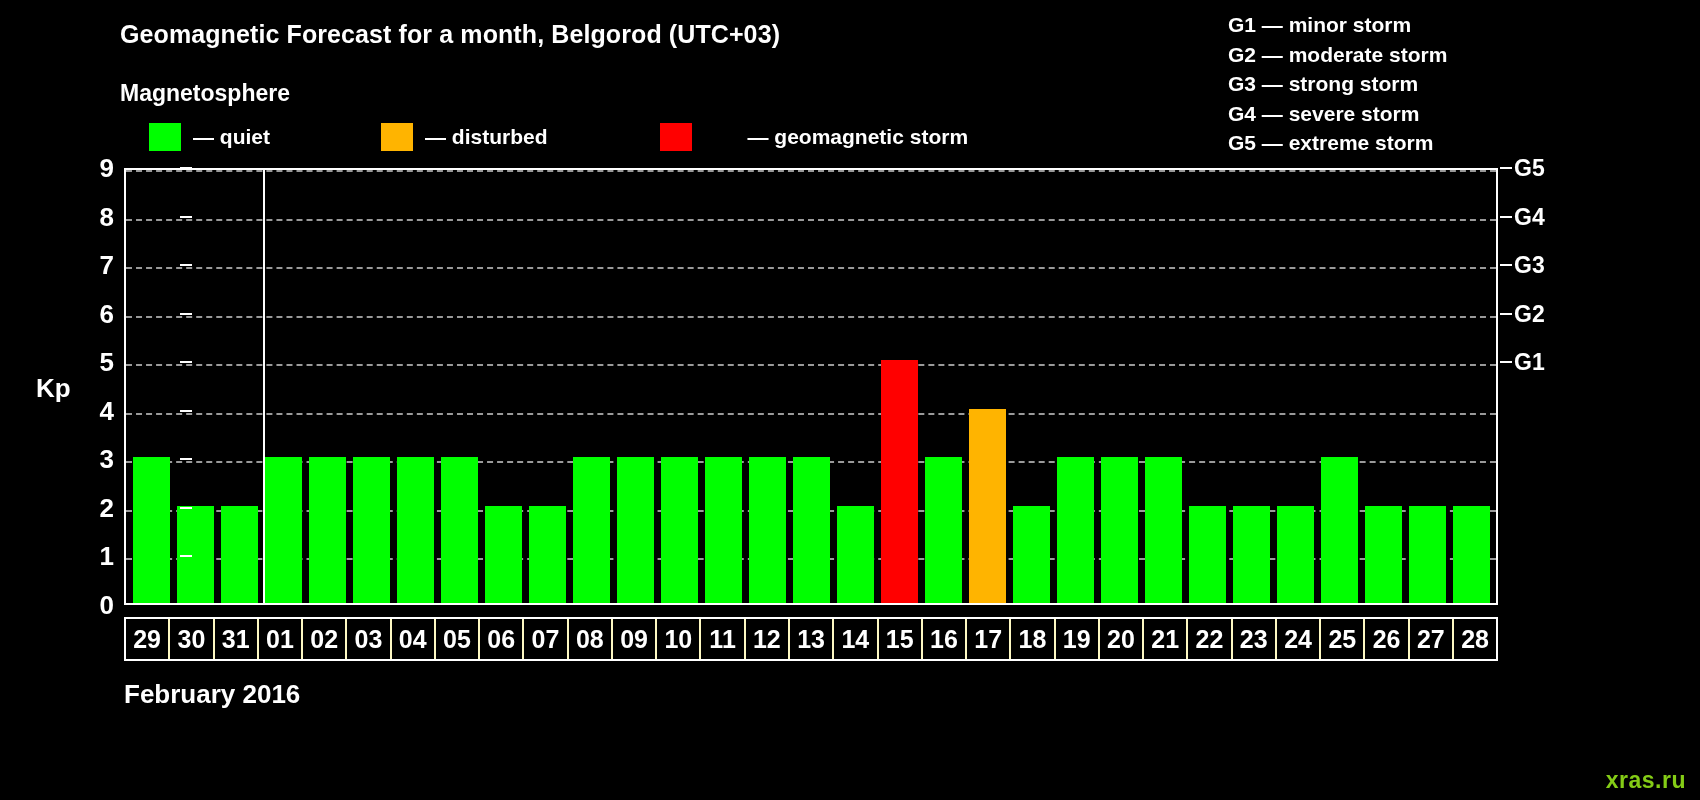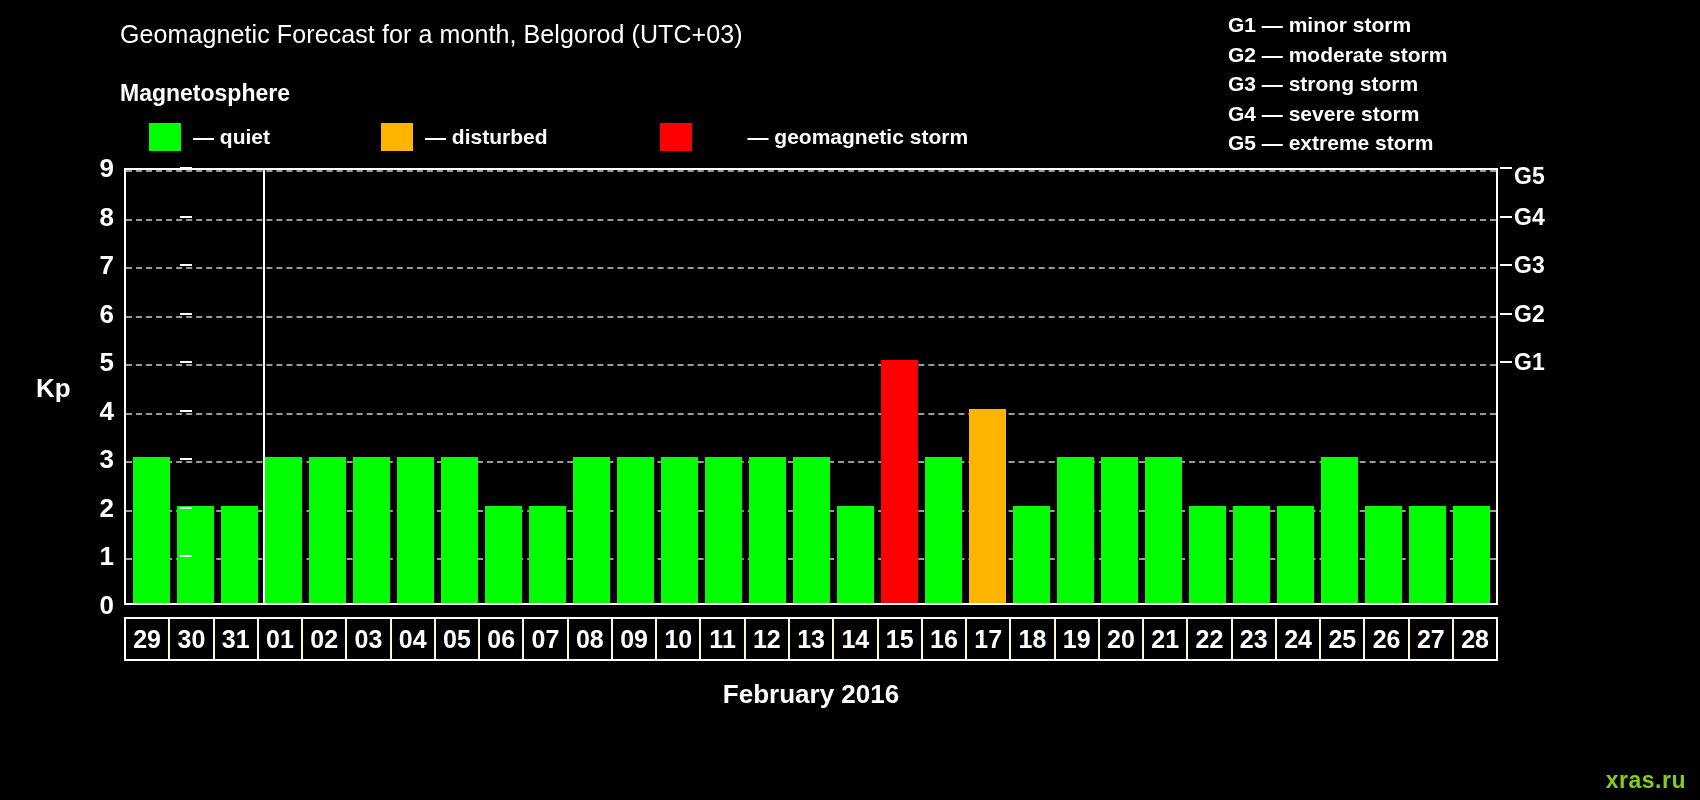--- a/index.html
+++ b/index.html
@@ -1,20 +1,20 @@
 <!DOCTYPE html>
 <html><head>
 <meta charset="utf-8">
 <style>
   html,body{margin:0;padding:0;background:#000;}
   body{width:1700px;height:800px;position:relative;overflow:hidden;
        font-family:"Liberation Sans",sans-serif;color:#fff;}
 
   
-  #chart-title{position:absolute;left:120px;top:20px;font-size:25px;font-weight:normal;
+  #chart-title{position:absolute;left:120px;top:20px;font-size:25px;font-weight:bold;
                letter-spacing:.1px;white-space:nowrap;}
   #legend-heading{position:absolute;left:120px;top:80px;font-size:23px;font-weight:bold;}
   #legend-row{position:absolute;left:120px;top:123px;display:flex;align-items:center;padding-left:29px;}
   .legend-item{display:flex;align-items:center;}
   .legend-swatch{width:32px;height:28px;display:inline-block;}
   .legend-label{font-size:21px;font-weight:bold;margin-left:12px;white-space:nowrap;}
 
   
   #gscale-key{position:absolute;left:1228px;top:10px;}
   .gscale-line{font-size:21px;font-weight:bold;line-height:29.5px;white-space:nowrap;}
@@ -49,21 +49,21 @@
   .g-tick-mark{position:absolute;left:0;width:12px;height:0;border-top:2px solid #fff;
                transform:translateY(-50%);}
 
   
   #x-axis{position:absolute;left:124px;top:617px;width:1374px;height:44px;
           display:flex;border:2px solid #fff;box-sizing:border-box;background:#000;}
   .day-cell{flex:1 1 0;display:flex;align-items:center;justify-content:center;
             font-size:25px;font-weight:bold;border-right:2px solid #fef9c3;box-sizing:border-box;}
   .day-cell:last-child{border-right:none;}
 
-  #x-axis-caption{position:absolute;left:124px;top:679px;width:1374px;text-align:center;
+  #x-axis-caption{position:absolute;left:124px;top:679px;width:1374px;text-align:left;
                   font-size:26px;font-weight:bold;}
 
   #watermark{position:absolute;right:14px;bottom:6px;font-size:23px;font-weight:bold;
              color:#84cc16;letter-spacing:.5px;}
 </style>
 </head>
 <body>
 
 <div id="chart-title">Geomagnetic Forecast for a month, Belgorod (UTC+03)</div>
 
@@ -219,21 +219,21 @@
     <div class="y-tick-mark" style="top: 291.333px;"></div>
     <div class="y-tick-label" style="top: 339.889px;">2</div>
     <div class="y-tick-mark" style="top: 339.889px;"></div>
     <div class="y-tick-label" style="top: 388.444px;">1</div>
     <div class="y-tick-mark" style="top: 388.444px;"></div>
     <div class="y-tick-label" style="top: 437px;">0</div>
   </div>
 <div id="y-axis-title">Kp</div>
 
 <div id="g-axis">
-    <div class="g-tick-label" style="top: 0px; margin-top: 8px;">G5</div>
+    <div class="g-tick-label" style="top: 0px;">G5</div>
     <div class="g-tick-mark" style="top: 0px;"></div>
     <div class="g-tick-label" style="top: 48.5556px;">G4</div>
     <div class="g-tick-mark" style="top: 48.5556px;"></div>
     <div class="g-tick-label" style="top: 97.1111px;">G3</div>
     <div class="g-tick-mark" style="top: 97.1111px;"></div>
     <div class="g-tick-label" style="top: 145.667px;">G2</div>
     <div class="g-tick-mark" style="top: 145.667px;"></div>
     <div class="g-tick-label" style="top: 194.222px;">G1</div>
     <div class="g-tick-mark" style="top: 194.222px;"></div>
   </div>

